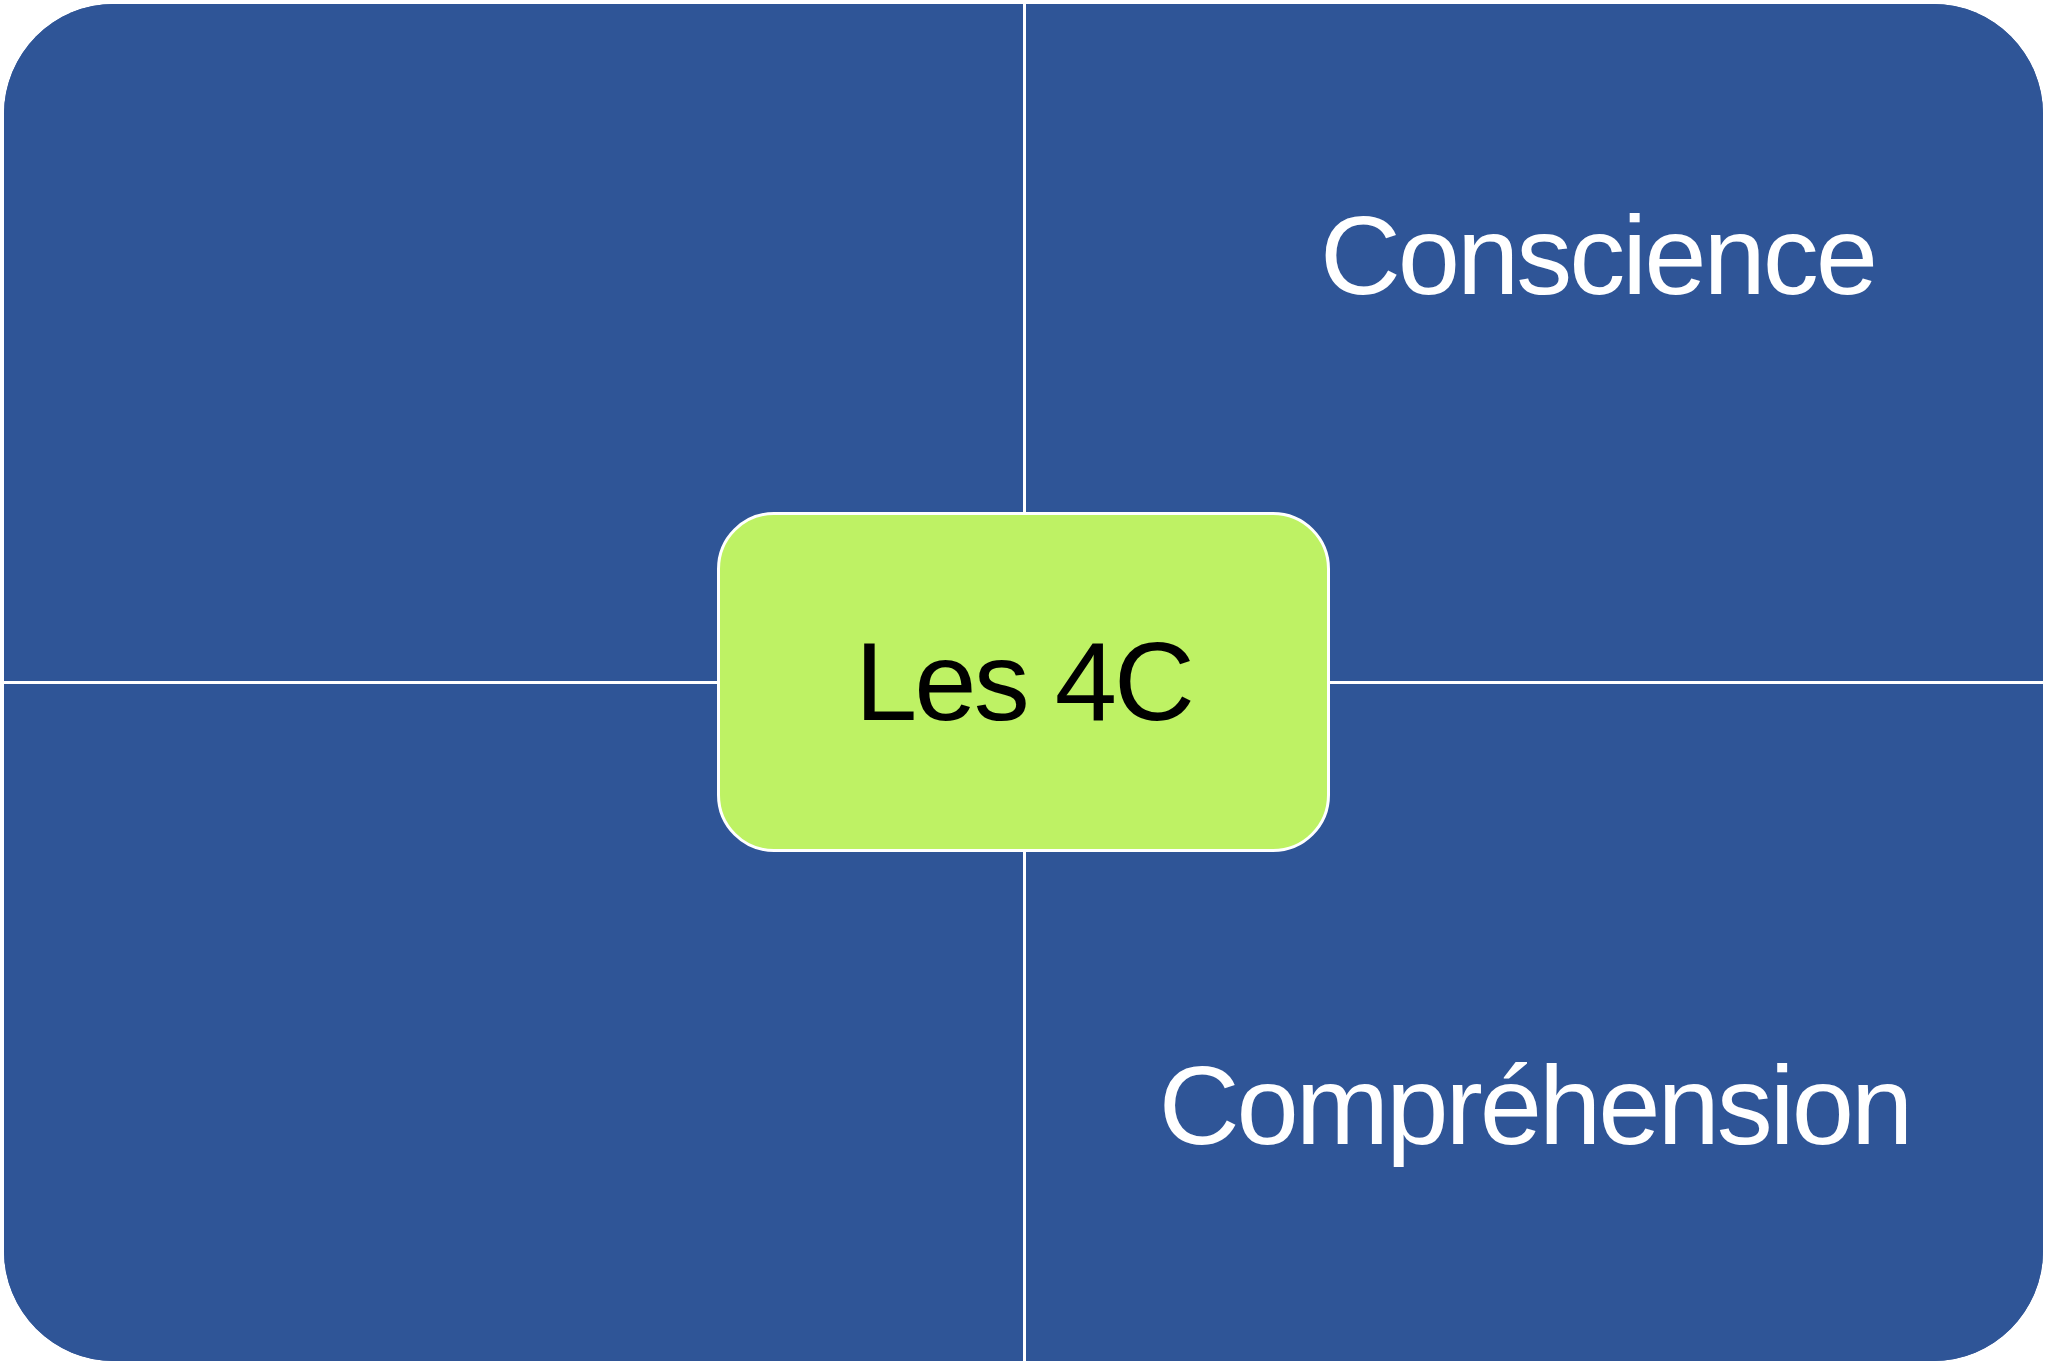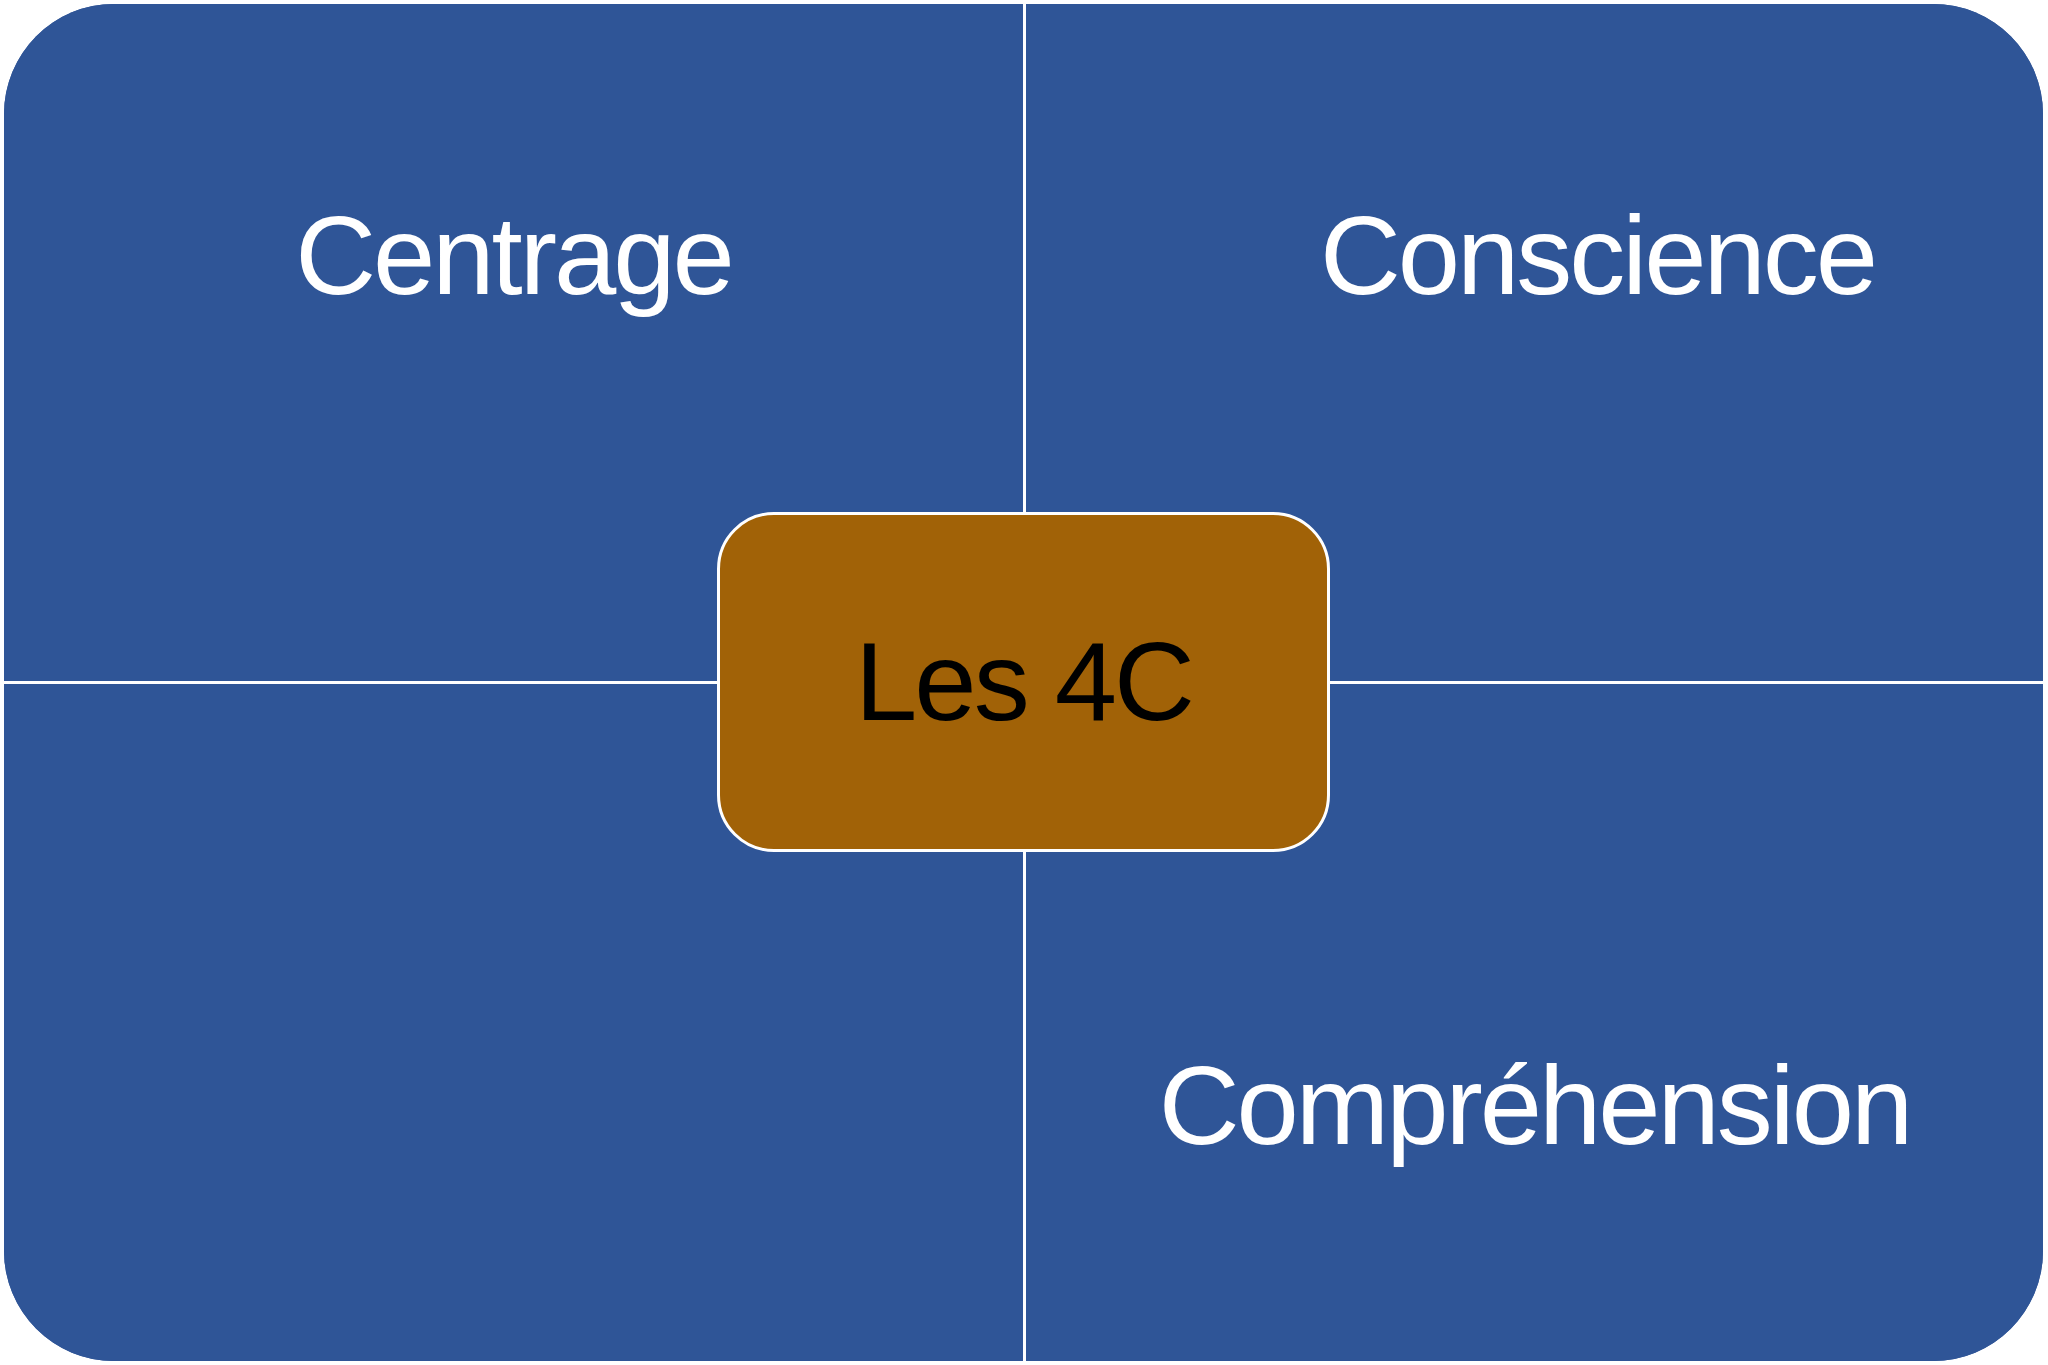--- a/index.html
+++ b/index.html
@@ -64,21 +64,21 @@
     .lbl-tr { left: 1022px; width: 1143px; top: 196px; }
     .lbl-bl { left: 0; width: 1019px; top: 1046px; }
     .lbl-br { left: 1022px; width: 1017px; top: 1046px; }
 
     .center-box {
       position: absolute;
       left: 713px;
       top: 508px;
       width: 607px;
       height: 334px;
-      background: #a16207;
+      background: #bef264;
       border: 3px solid #ffffff;
       border-radius: 57px;
       display: flex;
       align-items: center;
       justify-content: center;
       box-sizing: content-box;
     }
     .center-label {
       color: #000000;
       font-size: 112px;
@@ -92,20 +92,19 @@
 
 <div class="outer">
   <div class="quad q-tl"></div>
   <div class="quad q-tr"></div>
   <div class="quad q-bl"></div>
   <div class="quad q-br"></div>
 
   <div class="divider-v"></div>
   <div class="divider-h"></div>
 
-  <div class="label lbl-tl">Centrage</div>
   <div class="label lbl-tr">Conscience</div>
   <div class="label lbl-br">Compréhension</div>
 
   <div class="center-box">
     <span class="center-label">Les 4C</span>
   </div>
 </div>
 
 </body></html>

